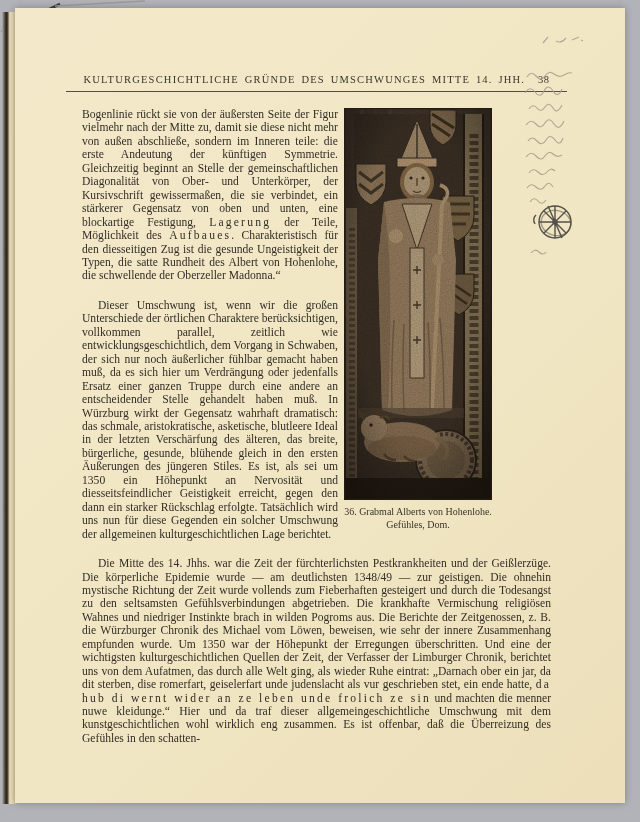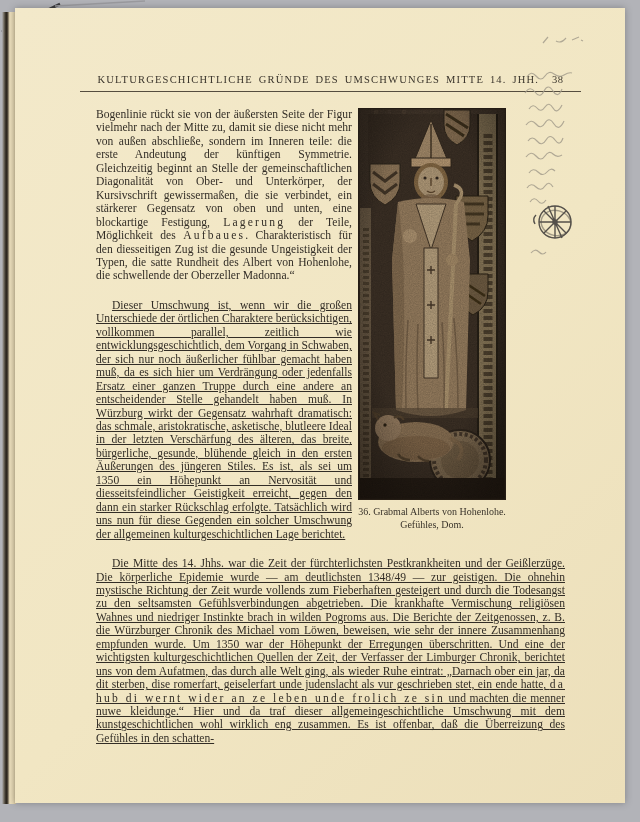--- a/index.html
+++ b/index.html
@@ -4,33 +4,33 @@
 <style>
   html,body{margin:0;padding:0;}
   body{width:640px;height:822px;overflow:hidden;font-family:"Liberation Serif",serif;}
   .stage{position:relative;width:640px;height:822px;background:#b2b3b8;overflow:hidden;}
   .cover-edge{position:absolute;left:0;top:0;}
   .edge-stack{position:absolute;left:2px;top:12px;width:14px;height:792px;
     background:linear-gradient(90deg,#b2b3b8 0%,#716a5d 14%,#241f18 30%,#4b4336 40%,#ecdfbd 55%,#e3d5b1 80%,#cabc97 100%);}
   .page{position:absolute;left:15px;top:8px;width:610px;height:795px;
     background:linear-gradient(135deg,#f3e9ca 0%,#f1e6c3 55%,#ecdfba 100%);
     box-shadow:0 0 7px rgba(40,40,40,.35);}
-  .content{position:absolute;left:65px;top:66px;width:501px;}
+  .content{position:absolute;left:51px;top:66px;width:501px;}
   .header{display:flex;justify-content:center;align-items:baseline;
     font-size:10.5px;letter-spacing:1.2px;word-spacing:2px;color:#3a342b;white-space:nowrap;}
   .pgnum{margin-left:13px;letter-spacing:.5px;}
   .rule{height:1px;background:#554d3f;margin-top:6px;}
   .textblock{margin-top:12px;font-size:11.6px;line-height:13.45px;text-align:justify;
     color:#322d26;hyphens:auto;-webkit-hyphens:auto;}
   figure{margin:0;}
   .fig{float:right;width:148px;margin:0 75px 2px 6px;}
   .fig svg.photo{display:block;width:148px;height:392px;}
   figcaption{font-size:10px;line-height:13px;text-align:center;margin-top:5px;color:#39332a;}
   .para{margin:16px;}
-  .para.indent{text-indent:16px;text-decoration:underline;}
+  .para.indent{text-indent:16px;}
   .sperr{letter-spacing:2.2px;}
   .scribbles{position:absolute;left:504px;top:5px;}
 </style>
 </head>
 <body>
 
 <div class="stage">
 
   <svg class="cover-edge" width="150" height="40">
     <line x1="2" y1="32" x2="60" y2="4" stroke="#3a3a3c" stroke-width="2.5"></line>

